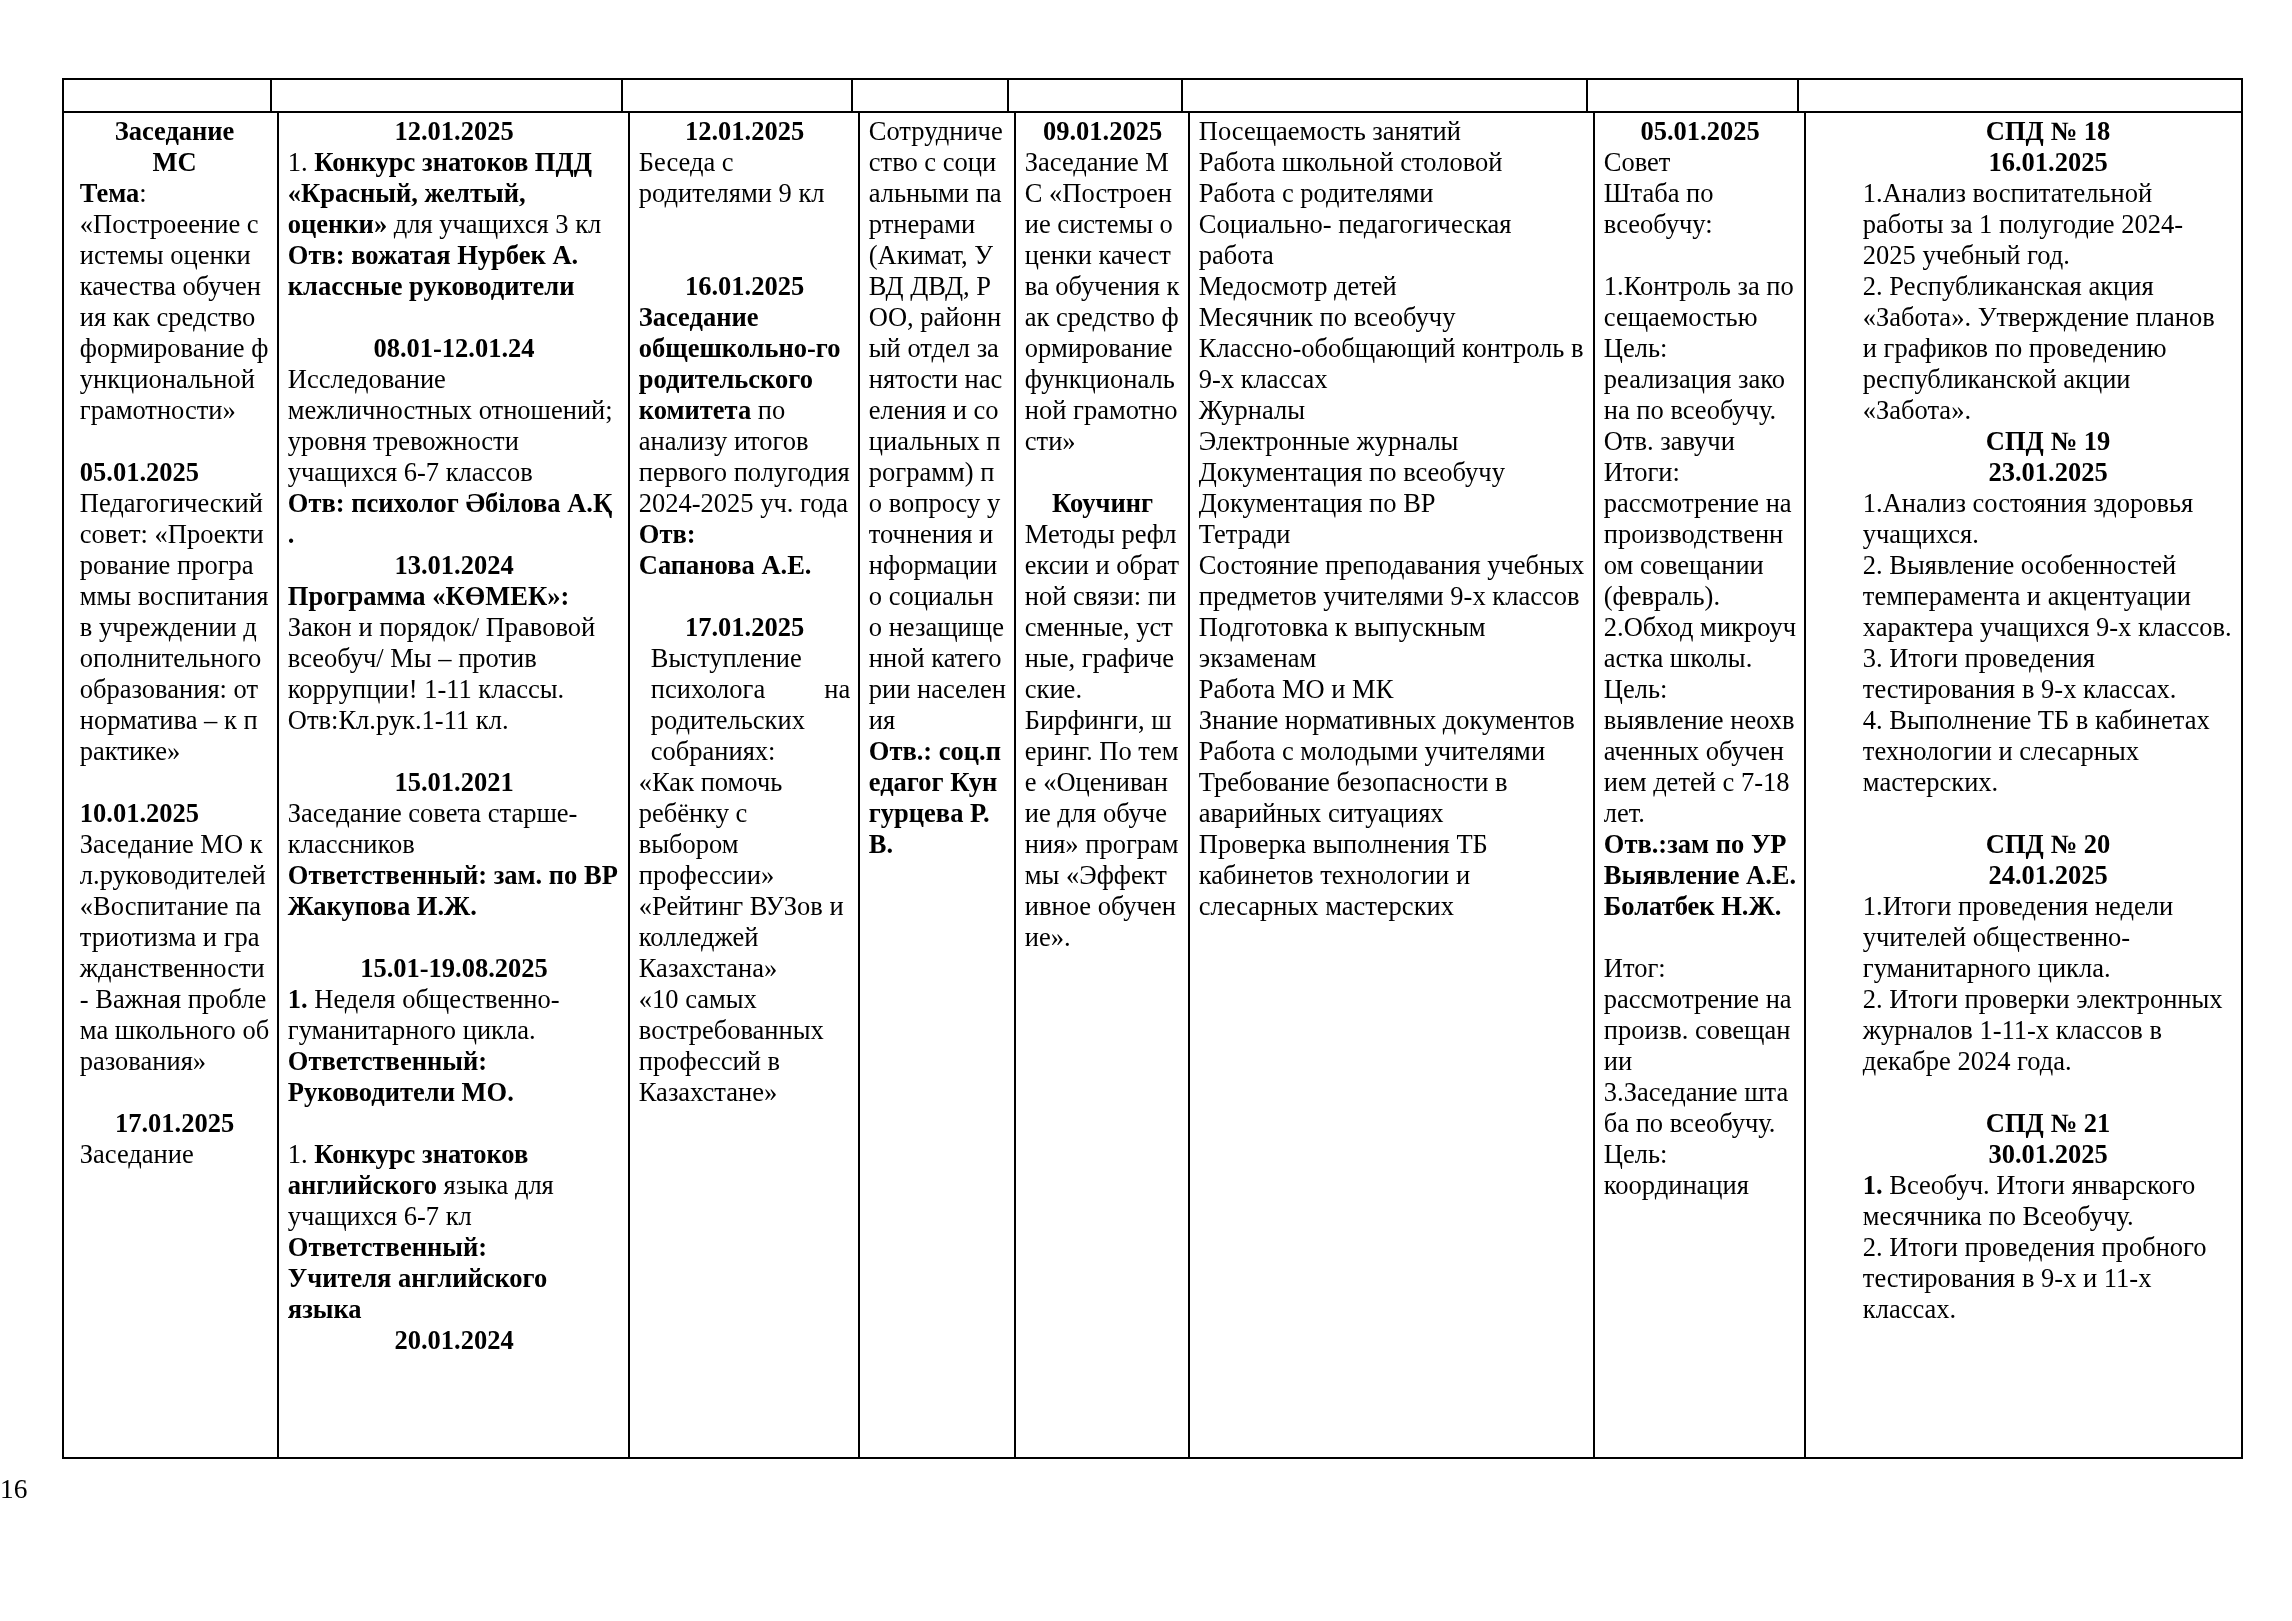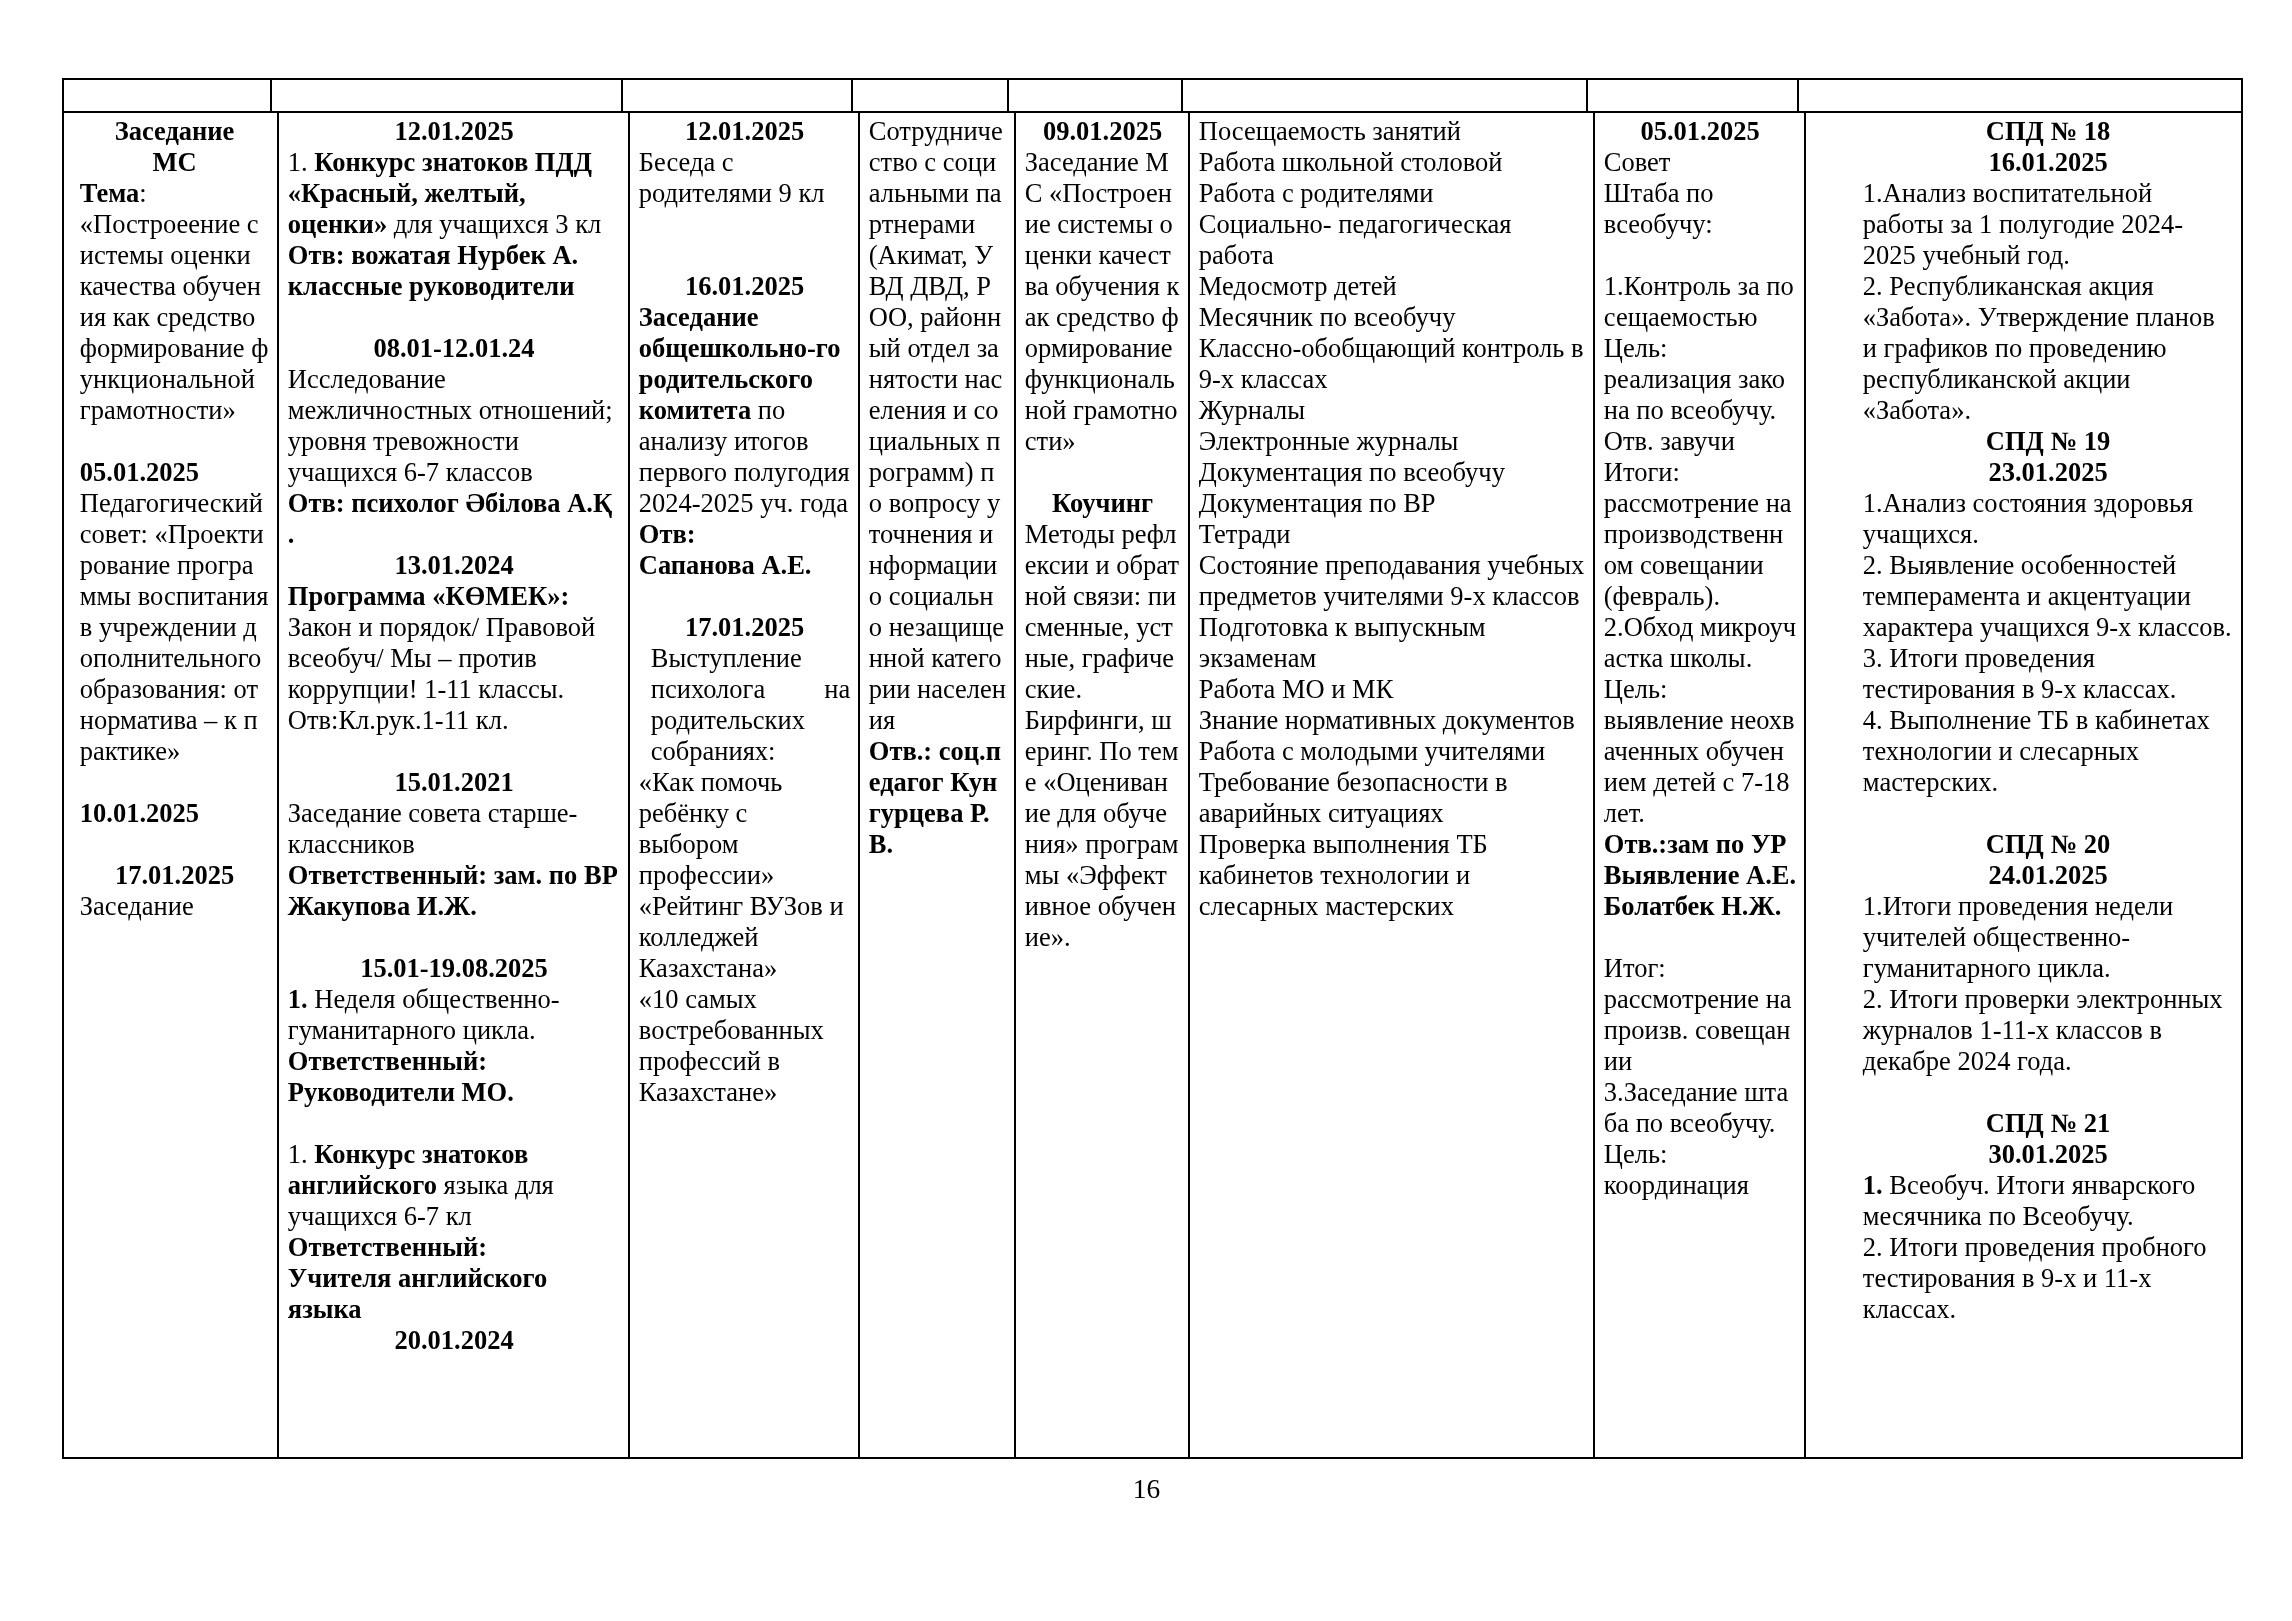--- a/index.html
+++ b/index.html
@@ -46,21 +46,20 @@
   }
   .para.center{text-align:center;}
   .para.justify{text-align:justify;margin-left:12px;}
   .c1 .para,.c4 .para,.c5 .para,.c7 .para{word-break:break-all;}
   .b{font-weight:bold;}
   .page-num{
     position:absolute;
     top:1473px;
     left:0;
     width:100%;
-    text-align:center;
     font-size:27.4px;
     line-height:33px;
   }
 </style>
 </head>
 <body>
 
 <div class="page">
   <div class="doc-table">
     <div class="row header-row">
@@ -77,20 +76,21 @@
         <div class="cell c1">
           <p class="para center"><span class="b">Заседание</span></p>
           <p class="para center"><span class="b">МС</span></p>
           <p class="para"><span class="b">Тема</span><span>:</span></p>
           <p class="para"><span>«Построеение системы оценки качества обучения как средство формирование функциональной грамотности»</span></p>
           <p class="para"><span></span></p>
           <p class="para"><span class="b">05.01.2025</span></p>
           <p class="para"><span>Педагогический совет: «Проектирование программы воспитания в учреждении дополнительного образования: от норматива – к практике»</span></p>
           <p class="para"><span></span></p>
           <p class="para"><span class="b">10.01.2025</span></p>
+          <p class="para"><span>Заседание МО кл.руководителей «Воспитание патриотизма и гражданственности- Важная проблема школьного образования»</span></p>
           <p class="para"><span></span></p>
           <p class="para center"><span class="b">17.01.2025</span></p>
           <p class="para"><span>Заседание</span></p>
         </div>
         <div class="cell c2">
           <p class="para center"><span class="b">12.01.2025</span></p>
           <p class="para"><span>1. </span><span class="b">Конкурс знатоков ПДД «Красный, желтый, оценки»</span><span> для учащихся 3 кл</span></p>
           <p class="para"><span class="b">Отв: вожатая Нурбек А.</span></p>
           <p class="para"><span class="b">классные руководители</span></p>
           <p class="para"><span></span></p>

